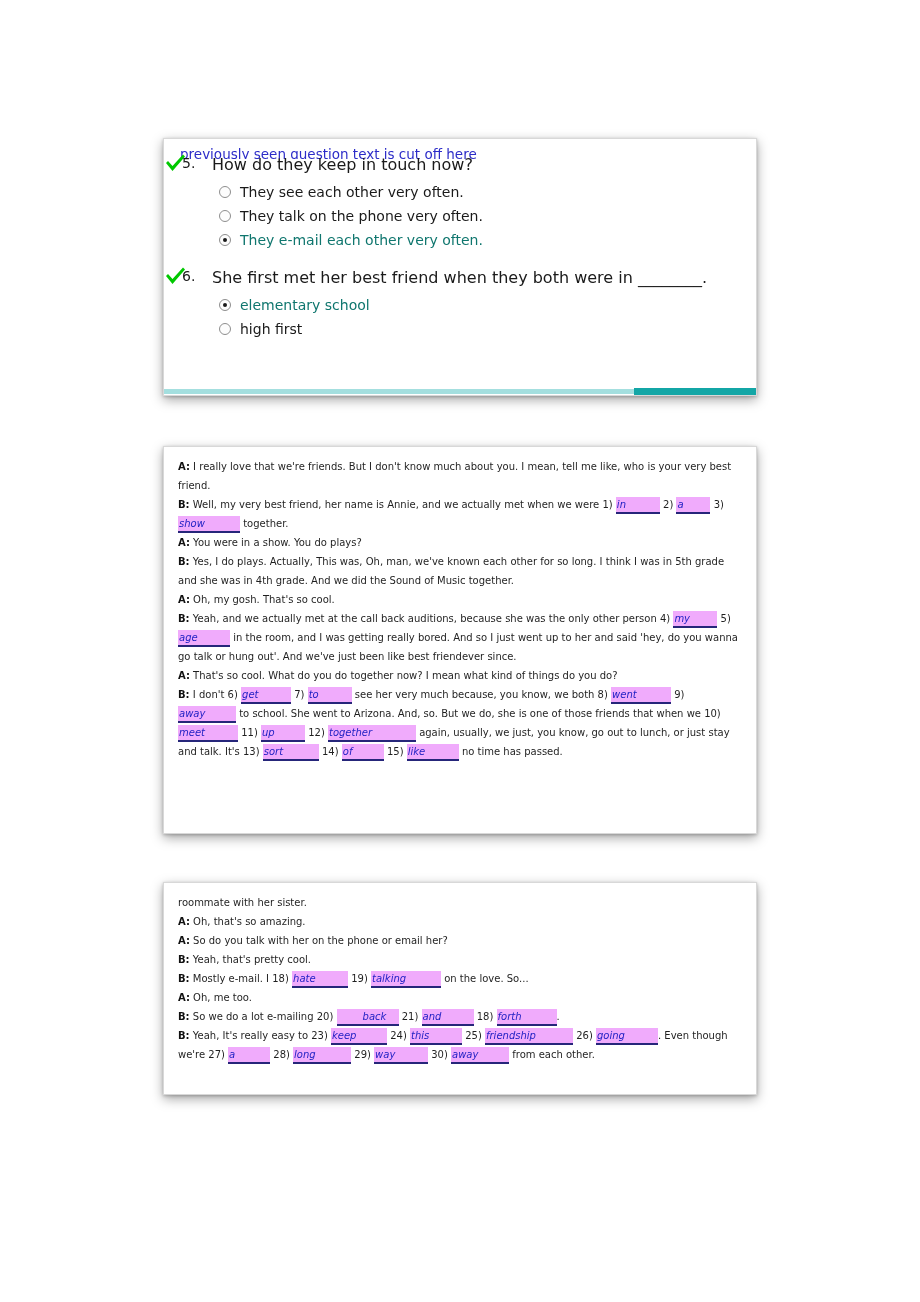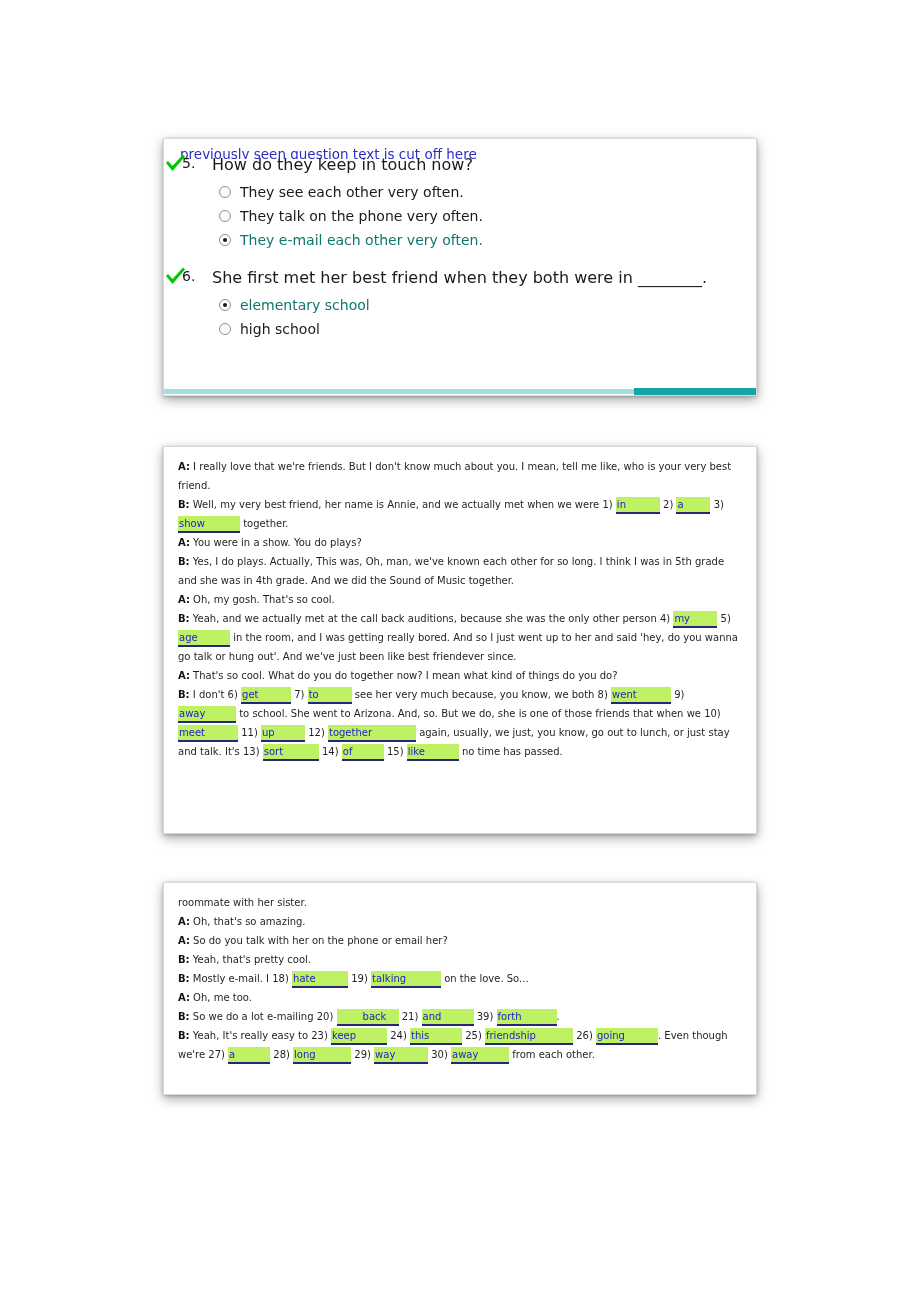--- a/index.html
+++ b/index.html
@@ -164,29 +164,30 @@
   }
   .transcript p {
     margin: 0;
   }
   .spk {
     font-weight: bold;
     color: #111111;
   }
   .blank {
     display: inline-block;
-    background: #bef264;
+    background: #f0abfc;
     color: #2222c4;
     border-bottom: 2px solid #26267a;
     padding: 0 1px;
     line-height: 15px;
     vertical-align: baseline;
     text-align: left;
     white-space: nowrap;
     box-sizing: border-box;
+    font-style: italic;
   }
   .bn { color: #1f1f1f; }
 </style>
 </head>
 <body>
 
 <div class="panel" id="panel-quiz">
   <div class="quiz-clip">
     <div class="clipped-top-line">previously seen question text is cut off here</div>
     <div id="quiz-questions">
@@ -221,21 +222,21 @@
             <span class="q-num">6.</span>
             <span class="q-text">She first met her best friend when they both were in ________.</span>
           </div>
           <div class="options">
             <div class="option-row selected">
               <span class="radio checked"></span>
               <span class="option-label">elementary school</span>
             </div>
             <div class="option-row">
               <span class="radio"></span>
-              <span class="option-label">high school</span>
+              <span class="option-label">high first</span>
             </div>
           </div>
         </div>
       </div>
   </div>
   <div class="hscroll">
     <div class="hscroll-track"></div>
     <div class="hscroll-thumb"></div>
   </div>
 </div>
@@ -254,16 +255,16 @@
 </div>
 
 <div class="panel" id="panel-transcript-2">
   <div class="transcript" id="transcript-2">
       <p>roommate with her sister.</p>
       <p><span class="spk">A:</span><span class="bn"> Oh, that's so amazing.</span></p>
       <p><span class="spk">A:</span><span class="bn"> So do you talk with her on the phone or email her?</span></p>
       <p><span class="spk">B:</span><span class="bn"> Yeah, that's pretty cool.</span></p>
       <p><span class="spk">B:</span><span class="bn"> Mostly e-mail. I 18) </span><span class="blank" style="width: 56px;">hate</span><span class="bn"> 19) </span><span class="blank" style="width: 70px;">talking</span><span class="bn"> on the love. So...</span></p>
       <p><span class="spk">A:</span><span class="bn"> Oh, me too.</span></p>
-      <p><span class="spk">B:</span><span class="bn"> So we do a lot e-mailing 20) </span><span class="blank" style="width: 62px; padding-left: 26px;">back</span><span class="bn"> 21) </span><span class="blank" style="width: 52px;">and</span><span class="bn"> 39) </span><span class="blank" style="width: 60px;">forth</span><span class="bn">.</span></p>
+      <p><span class="spk">B:</span><span class="bn"> So we do a lot e-mailing 20) </span><span class="blank" style="width: 62px; padding-left: 26px;">back</span><span class="bn"> 21) </span><span class="blank" style="width: 52px;">and</span><span class="bn"> 18) </span><span class="blank" style="width: 60px;">forth</span><span class="bn">.</span></p>
       <p><span class="spk">B:</span><span class="bn"> Yeah, It's really easy to 23) </span><span class="blank" style="width: 56px;">keep</span><span class="bn"> 24) </span><span class="blank" style="width: 52px;">this</span><span class="bn"> 25) </span><span class="blank" style="width: 88px;">friendship</span><span class="bn"> 26) </span><span class="blank" style="width: 62px;">going</span><span class="bn">. Even though we're 27) </span><span class="blank" style="width: 42px;">a</span><span class="bn"> 28) </span><span class="blank" style="width: 58px;">long</span><span class="bn"> 29) </span><span class="blank" style="width: 54px;">way</span><span class="bn"> 30) </span><span class="blank" style="width: 58px;">away</span><span class="bn"> from each other.</span></p>
     </div>
 </div>
 
 </body></html>

